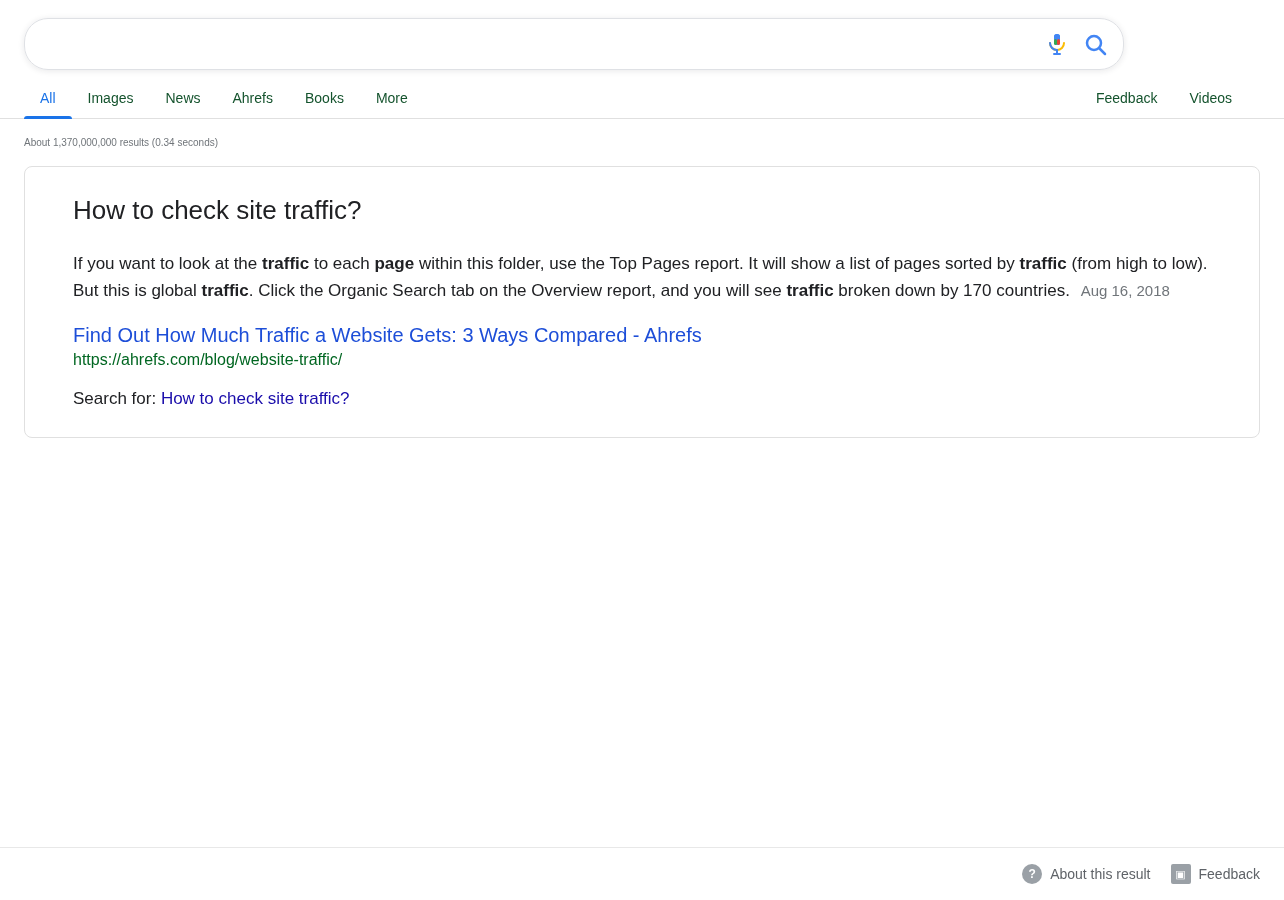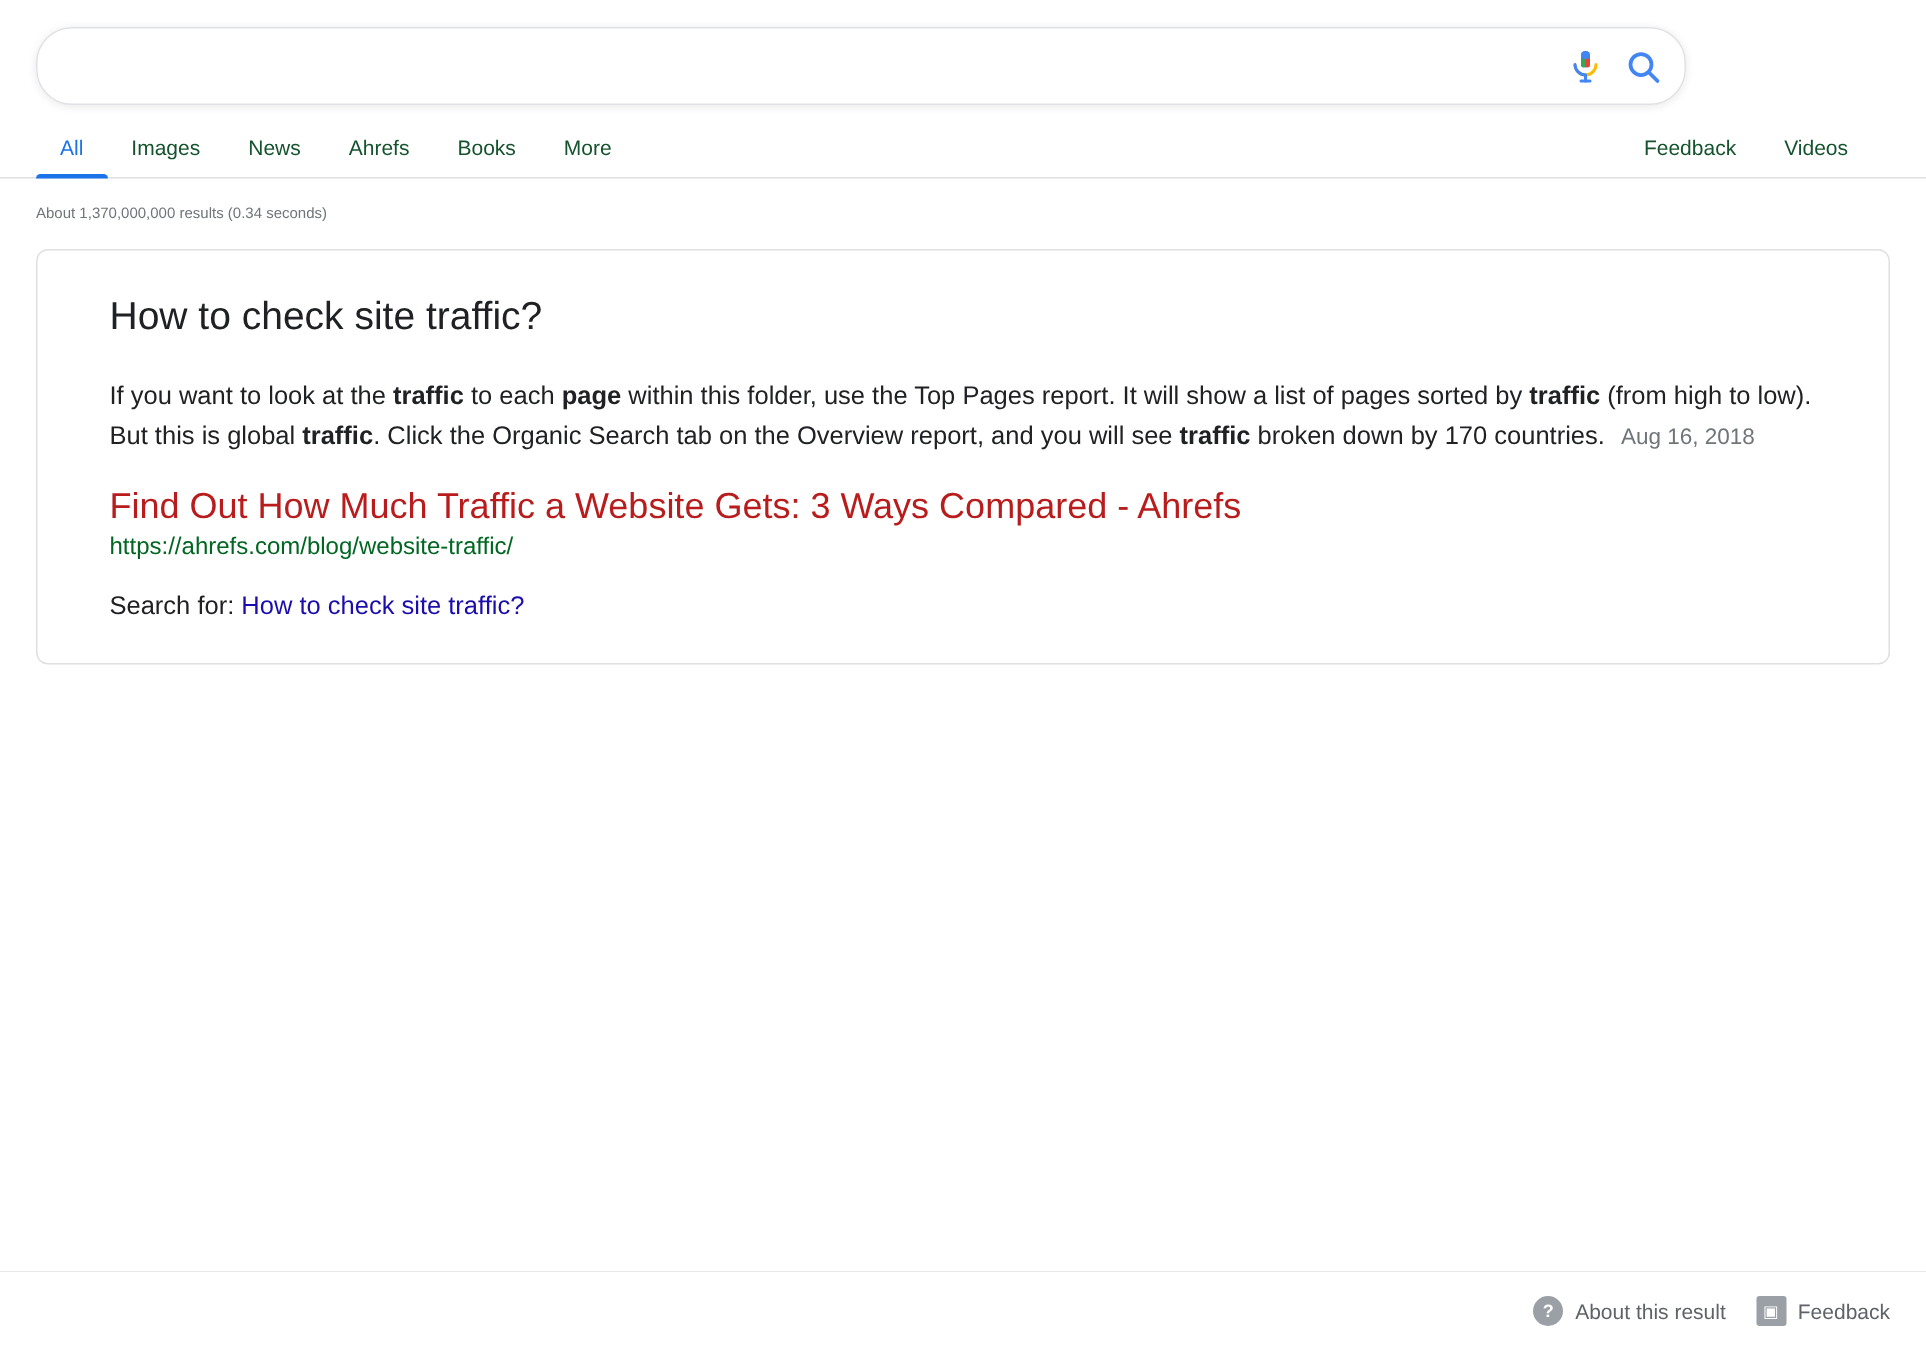--- a/index.html
+++ b/index.html
@@ -127,22 +127,22 @@
     }
 
     .result-date {
       color: #70757a;
       font-size: 15px;
       margin-left: 6px;
     }
 
     .result-link-title {
       display: block;
-      font-size: 24px;
-      color: #b91c1c;
+      font-size: 20px;
+      color: #1d4ed8;
       text-decoration: none;
       margin-top: 20px;
       cursor: pointer;
     }
 
     .result-url {
       display: block;
       font-size: 16px;
       color: #006621;
       margin-top: 4px;

